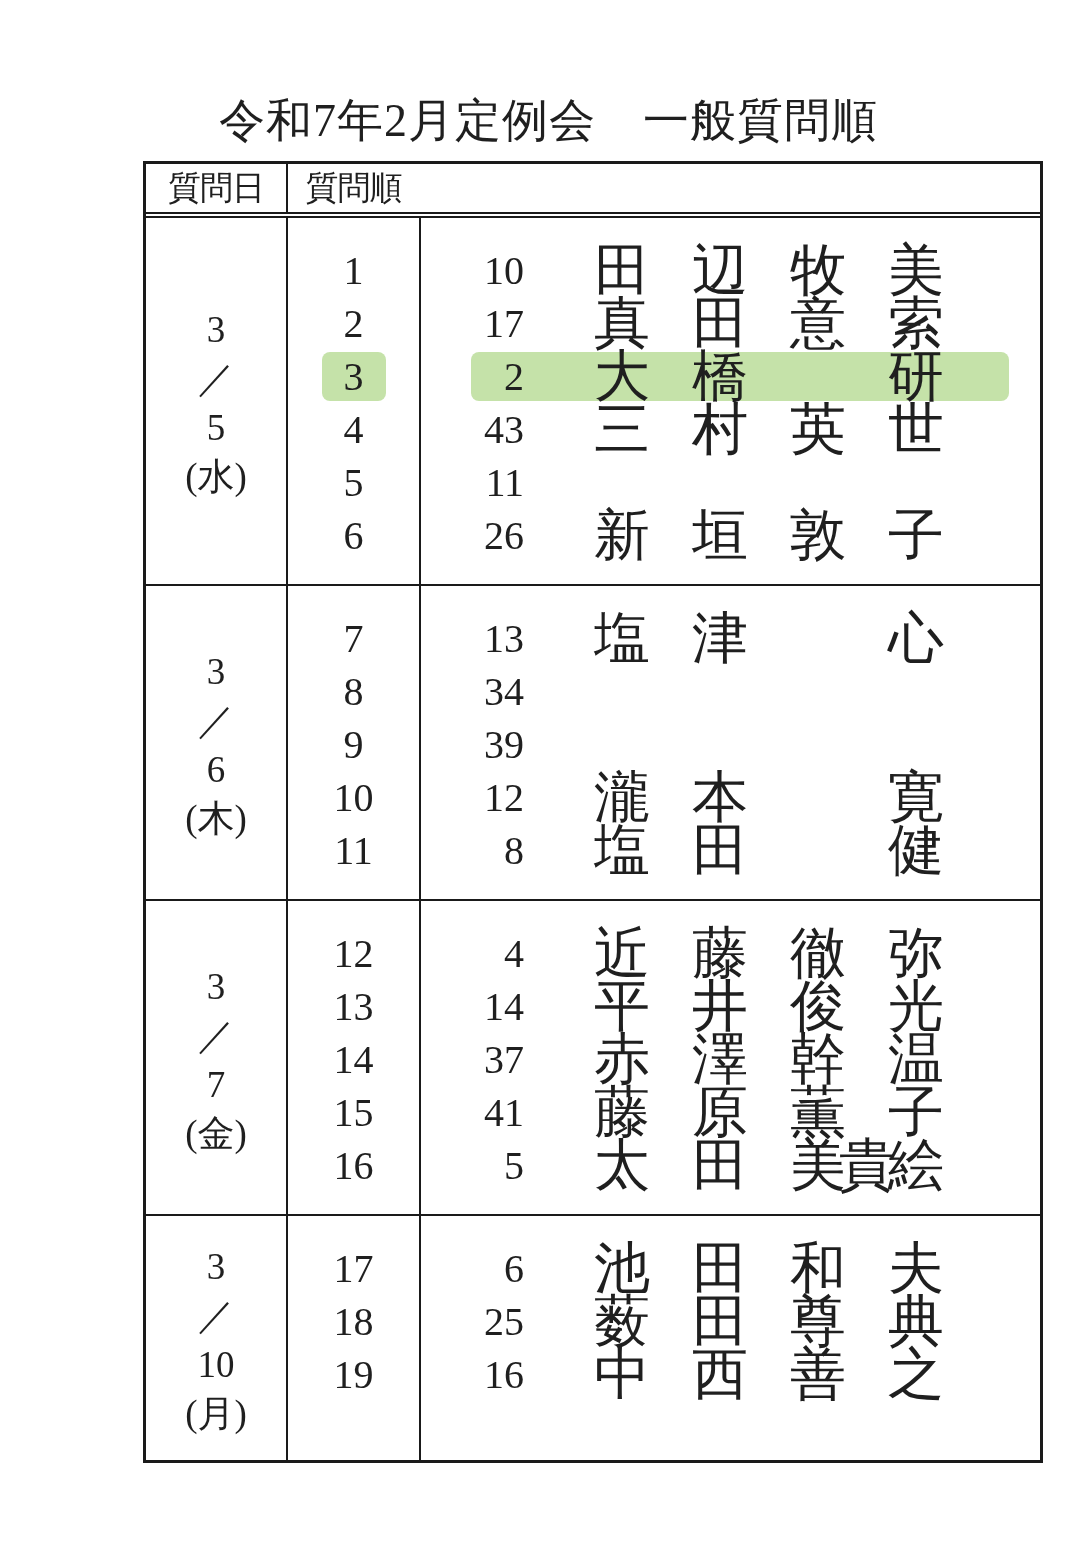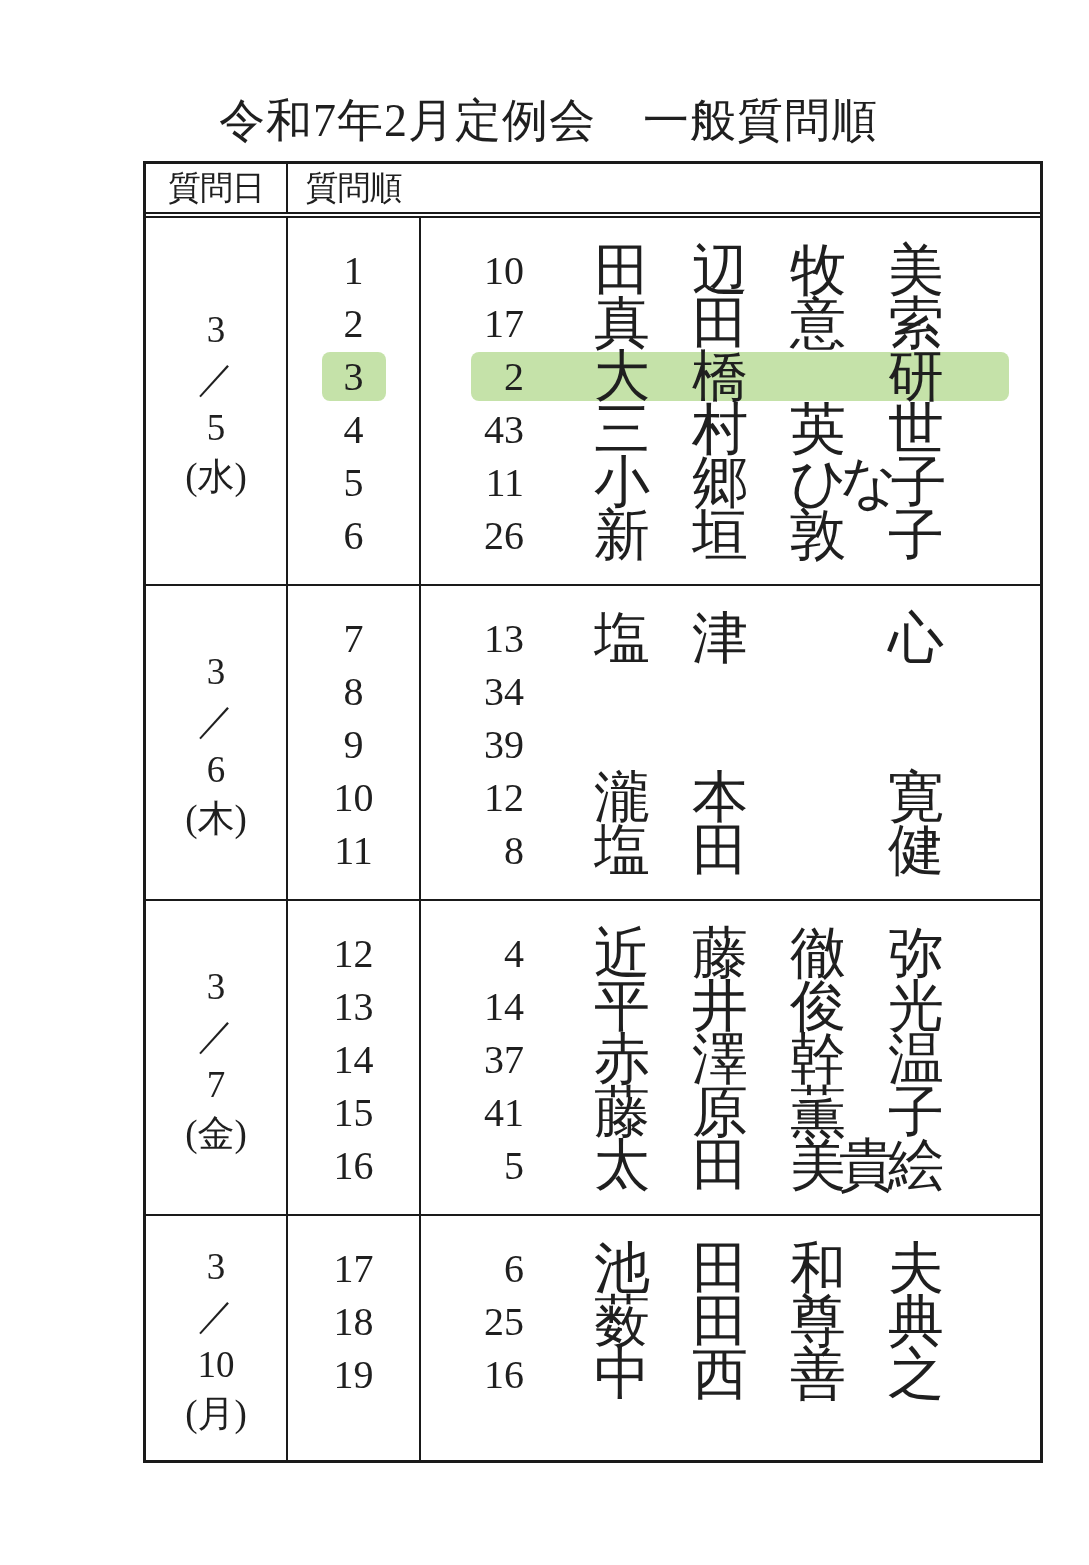--- a/index.html
+++ b/index.html
@@ -123,21 +123,20 @@
           </div>
         <div class="row nrow">
             <span class="nline">
               <span class="seat">43</span>
               <span class="name">三　村　英　世</span>
             </span>
           </div>
         <div class="row nrow">
             <span class="nline">
               <span class="seat">11</span>
-              <span class="name">小　郷　ひな子</span>
             </span>
           </div>
         <div class="row nrow">
             <span class="nline">
               <span class="seat">26</span>
               <span class="name">新　垣　敦　子</span>
             </span>
           </div>
       </div>
     </div>

